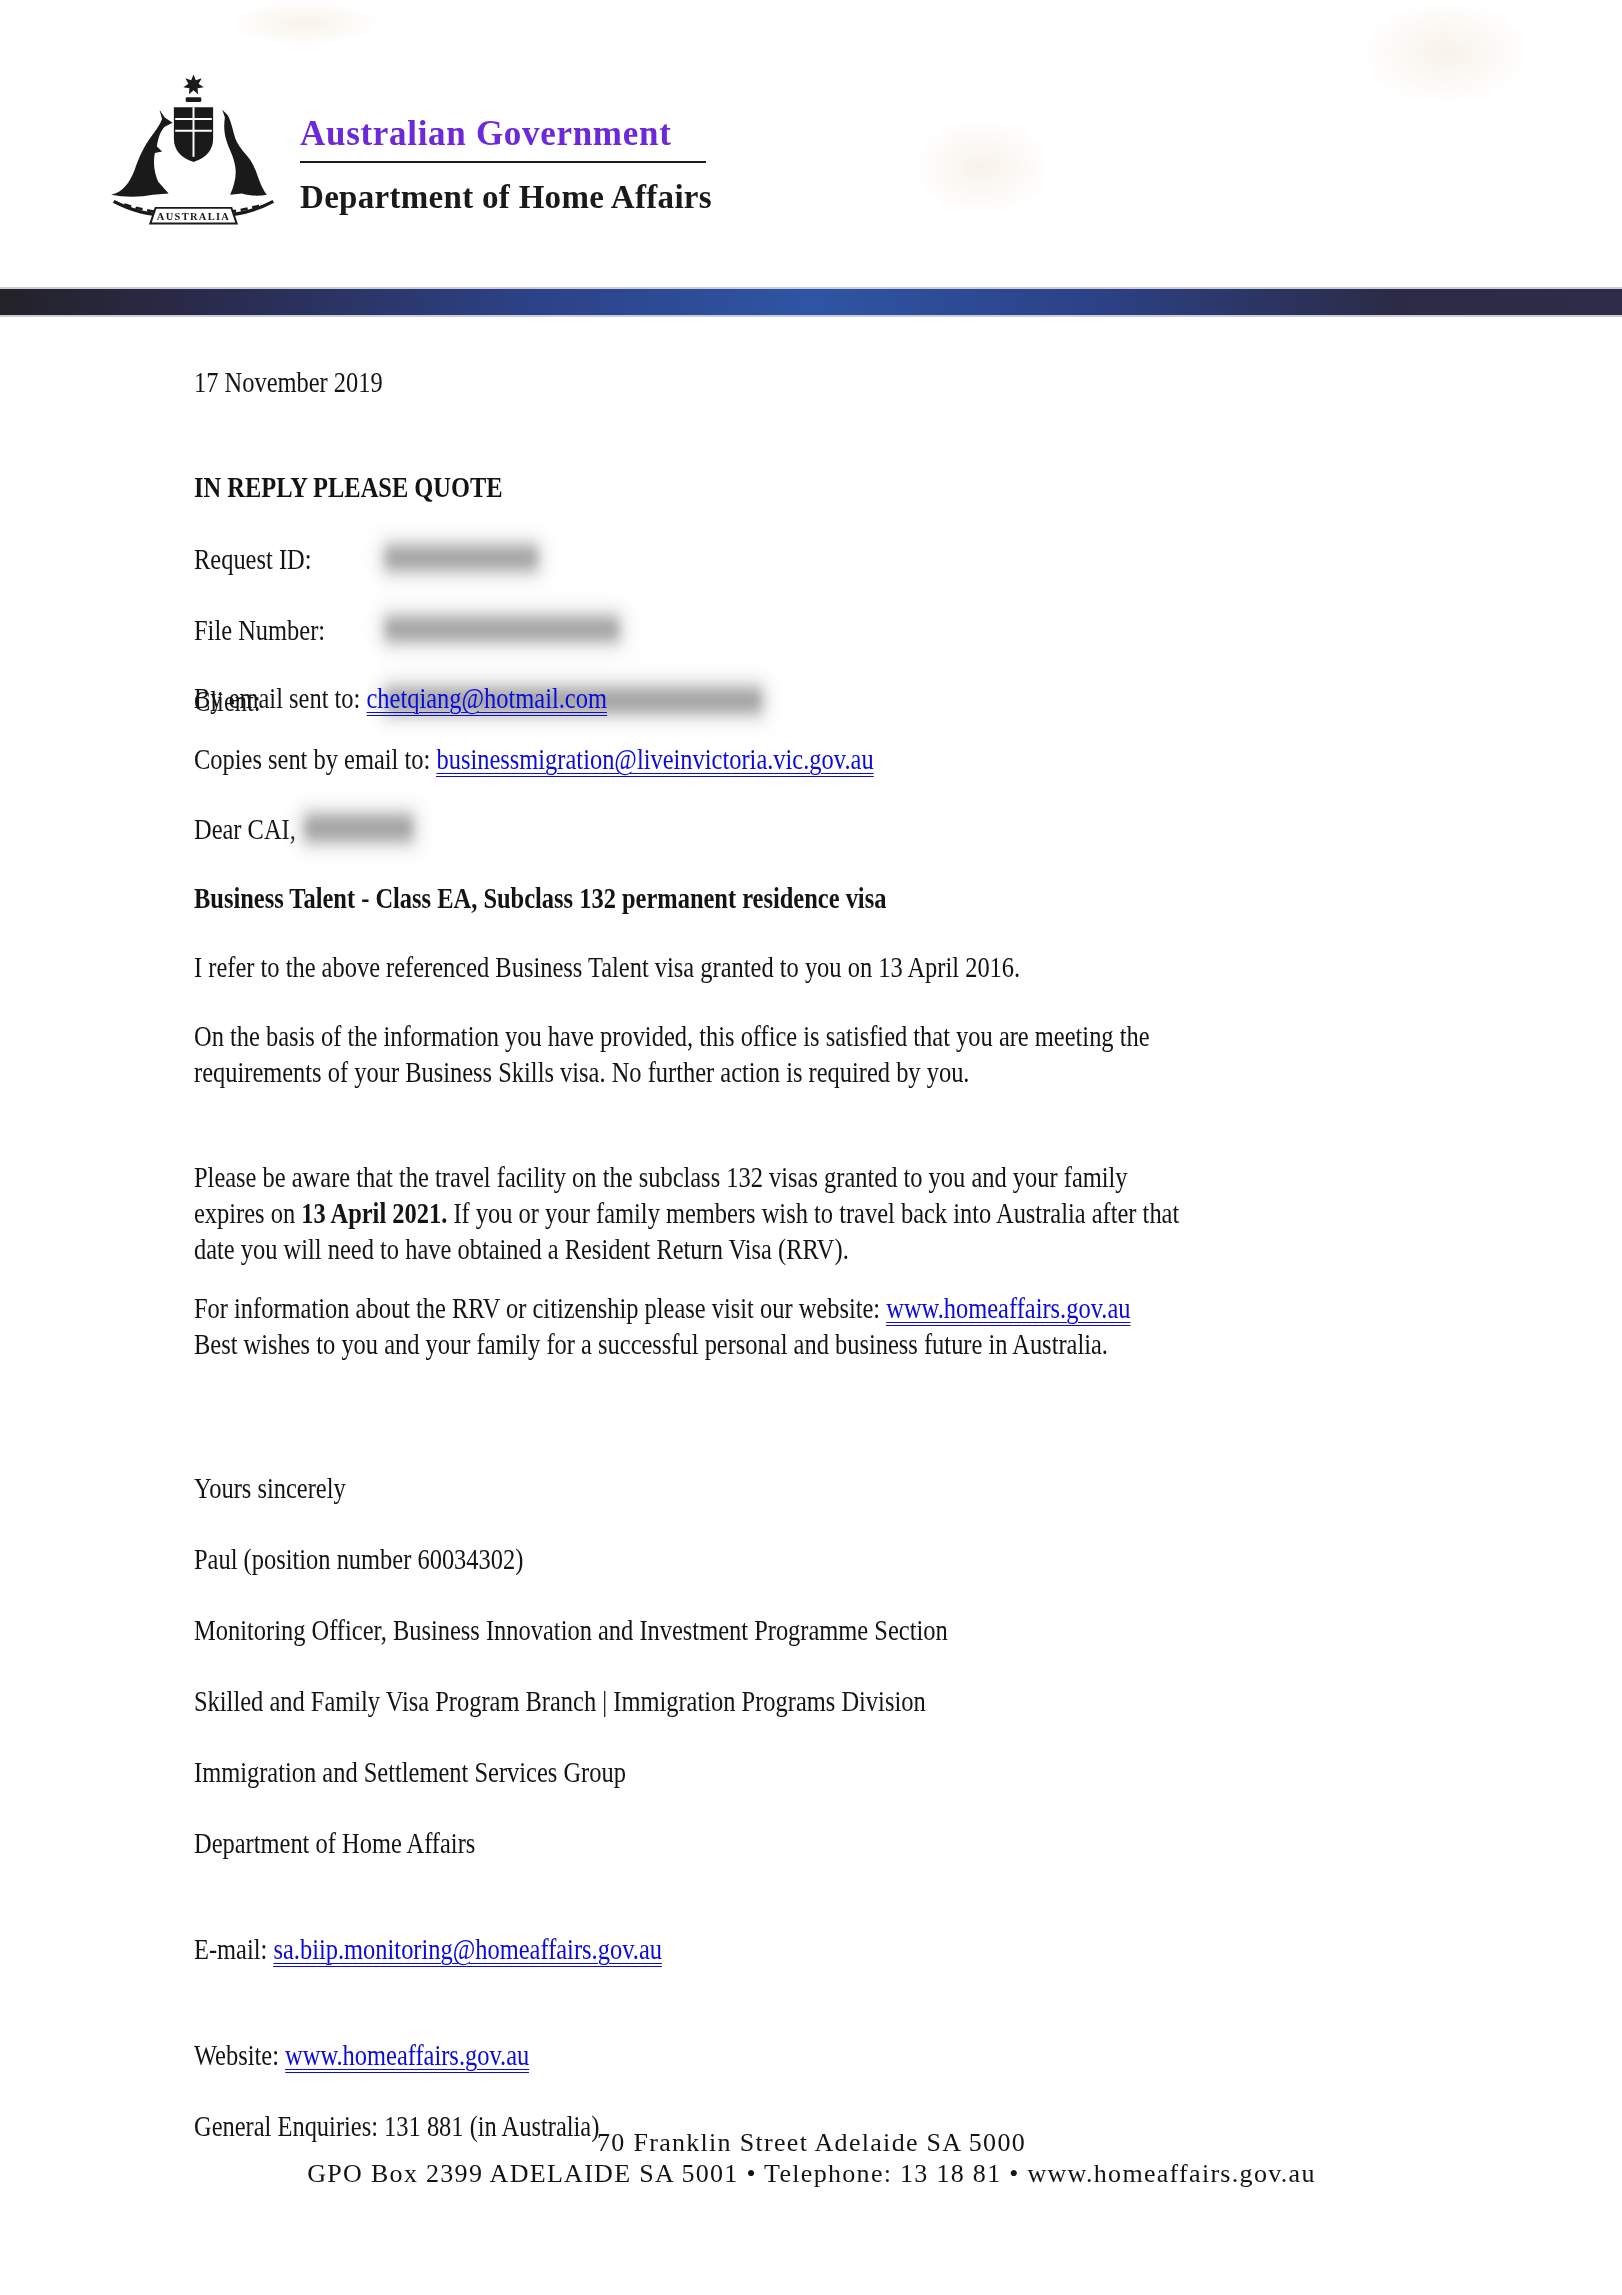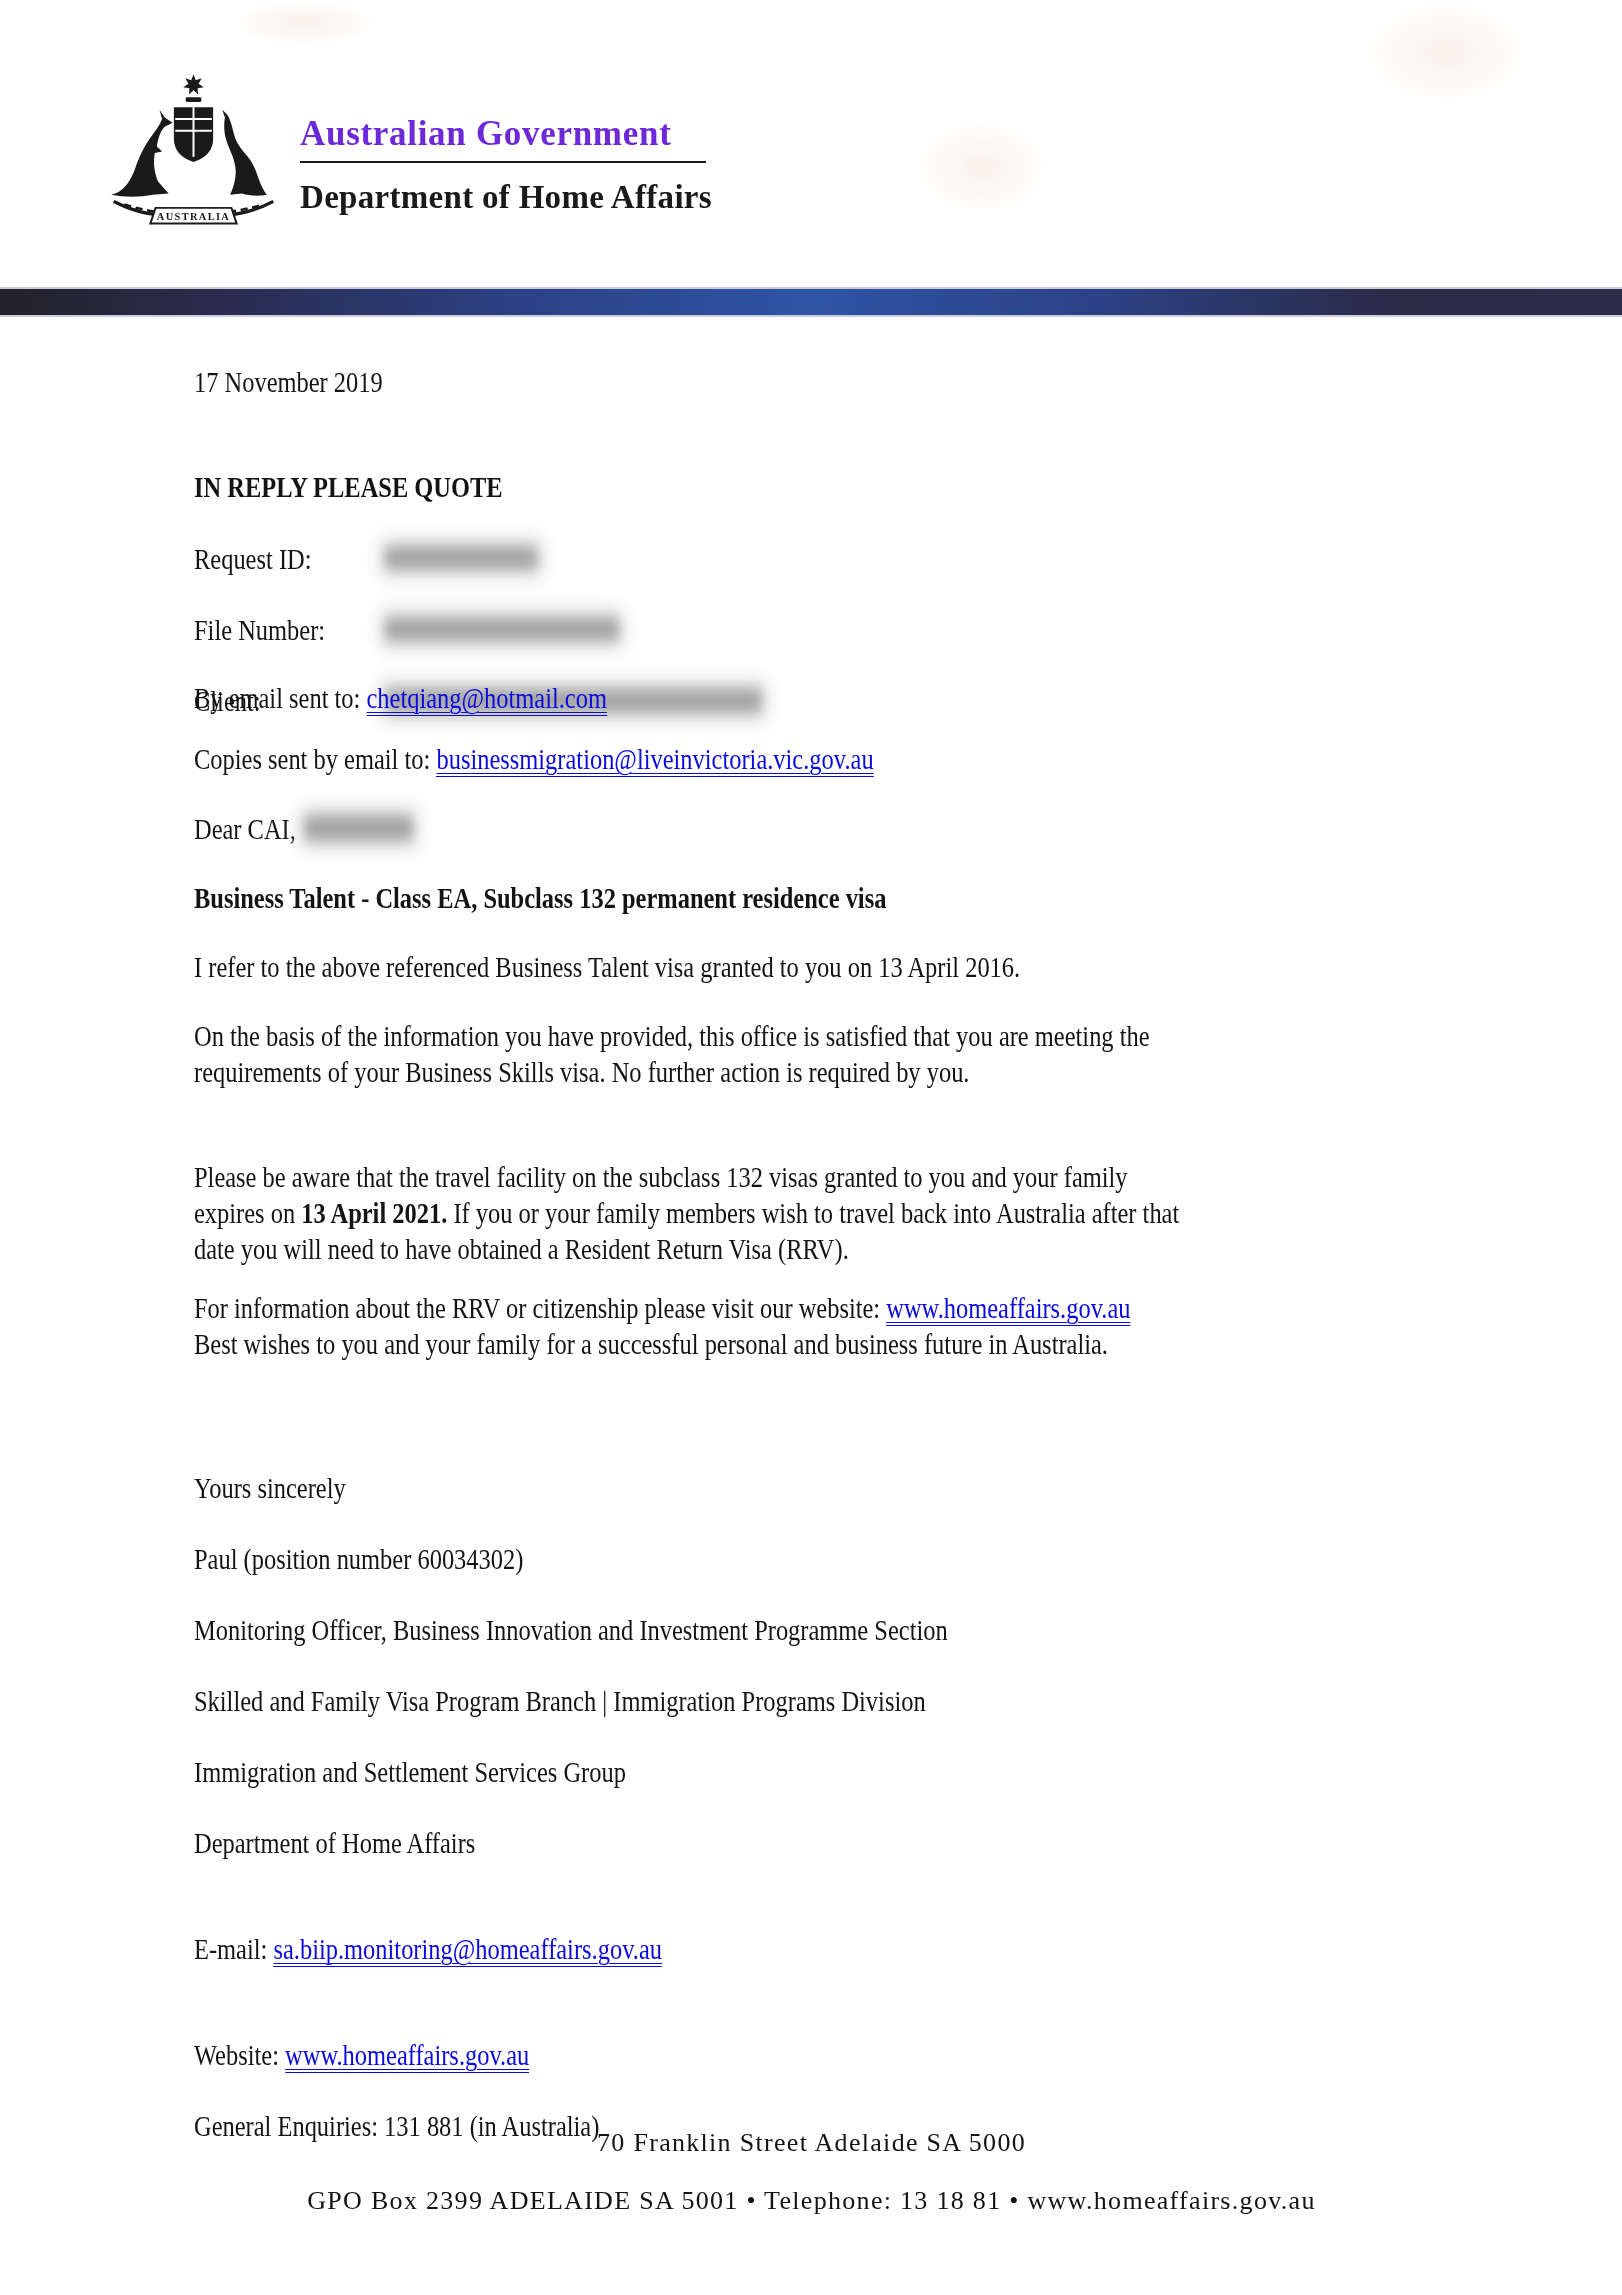--- a/index.html
+++ b/index.html
@@ -75,21 +75,21 @@
   }
 
   .sig-line { line-height: 35px; white-space: pre-line; }
 
   
   .footer-line {
     position: absolute; left: 0; width: 1623px; text-align: center;
     font-size: 26px; line-height: 30px; letter-spacing: 1.3px; color: #131313;
   }
   .f1 { top: 2128px; font-family: Liberation Serif, serif; }
-  .f2 { top: 2159px; margin-top: 27px; }
+  .f2 { top: 2159px; }
 </style>
 </head>
 <body>
 
 <div class="smudge" style="left:229px; top:0; width:151px; height:46px;"></div>
 <div class="smudge" style="left:913px; top:118px; width:137px; height:98px;"></div>
 <div class="smudge" style="left:1361px; top:0; width:170px; height:105px;"></div>
 
 <div>
   <svg class="coat" viewBox="0 0 292 232" aria-hidden="true">

